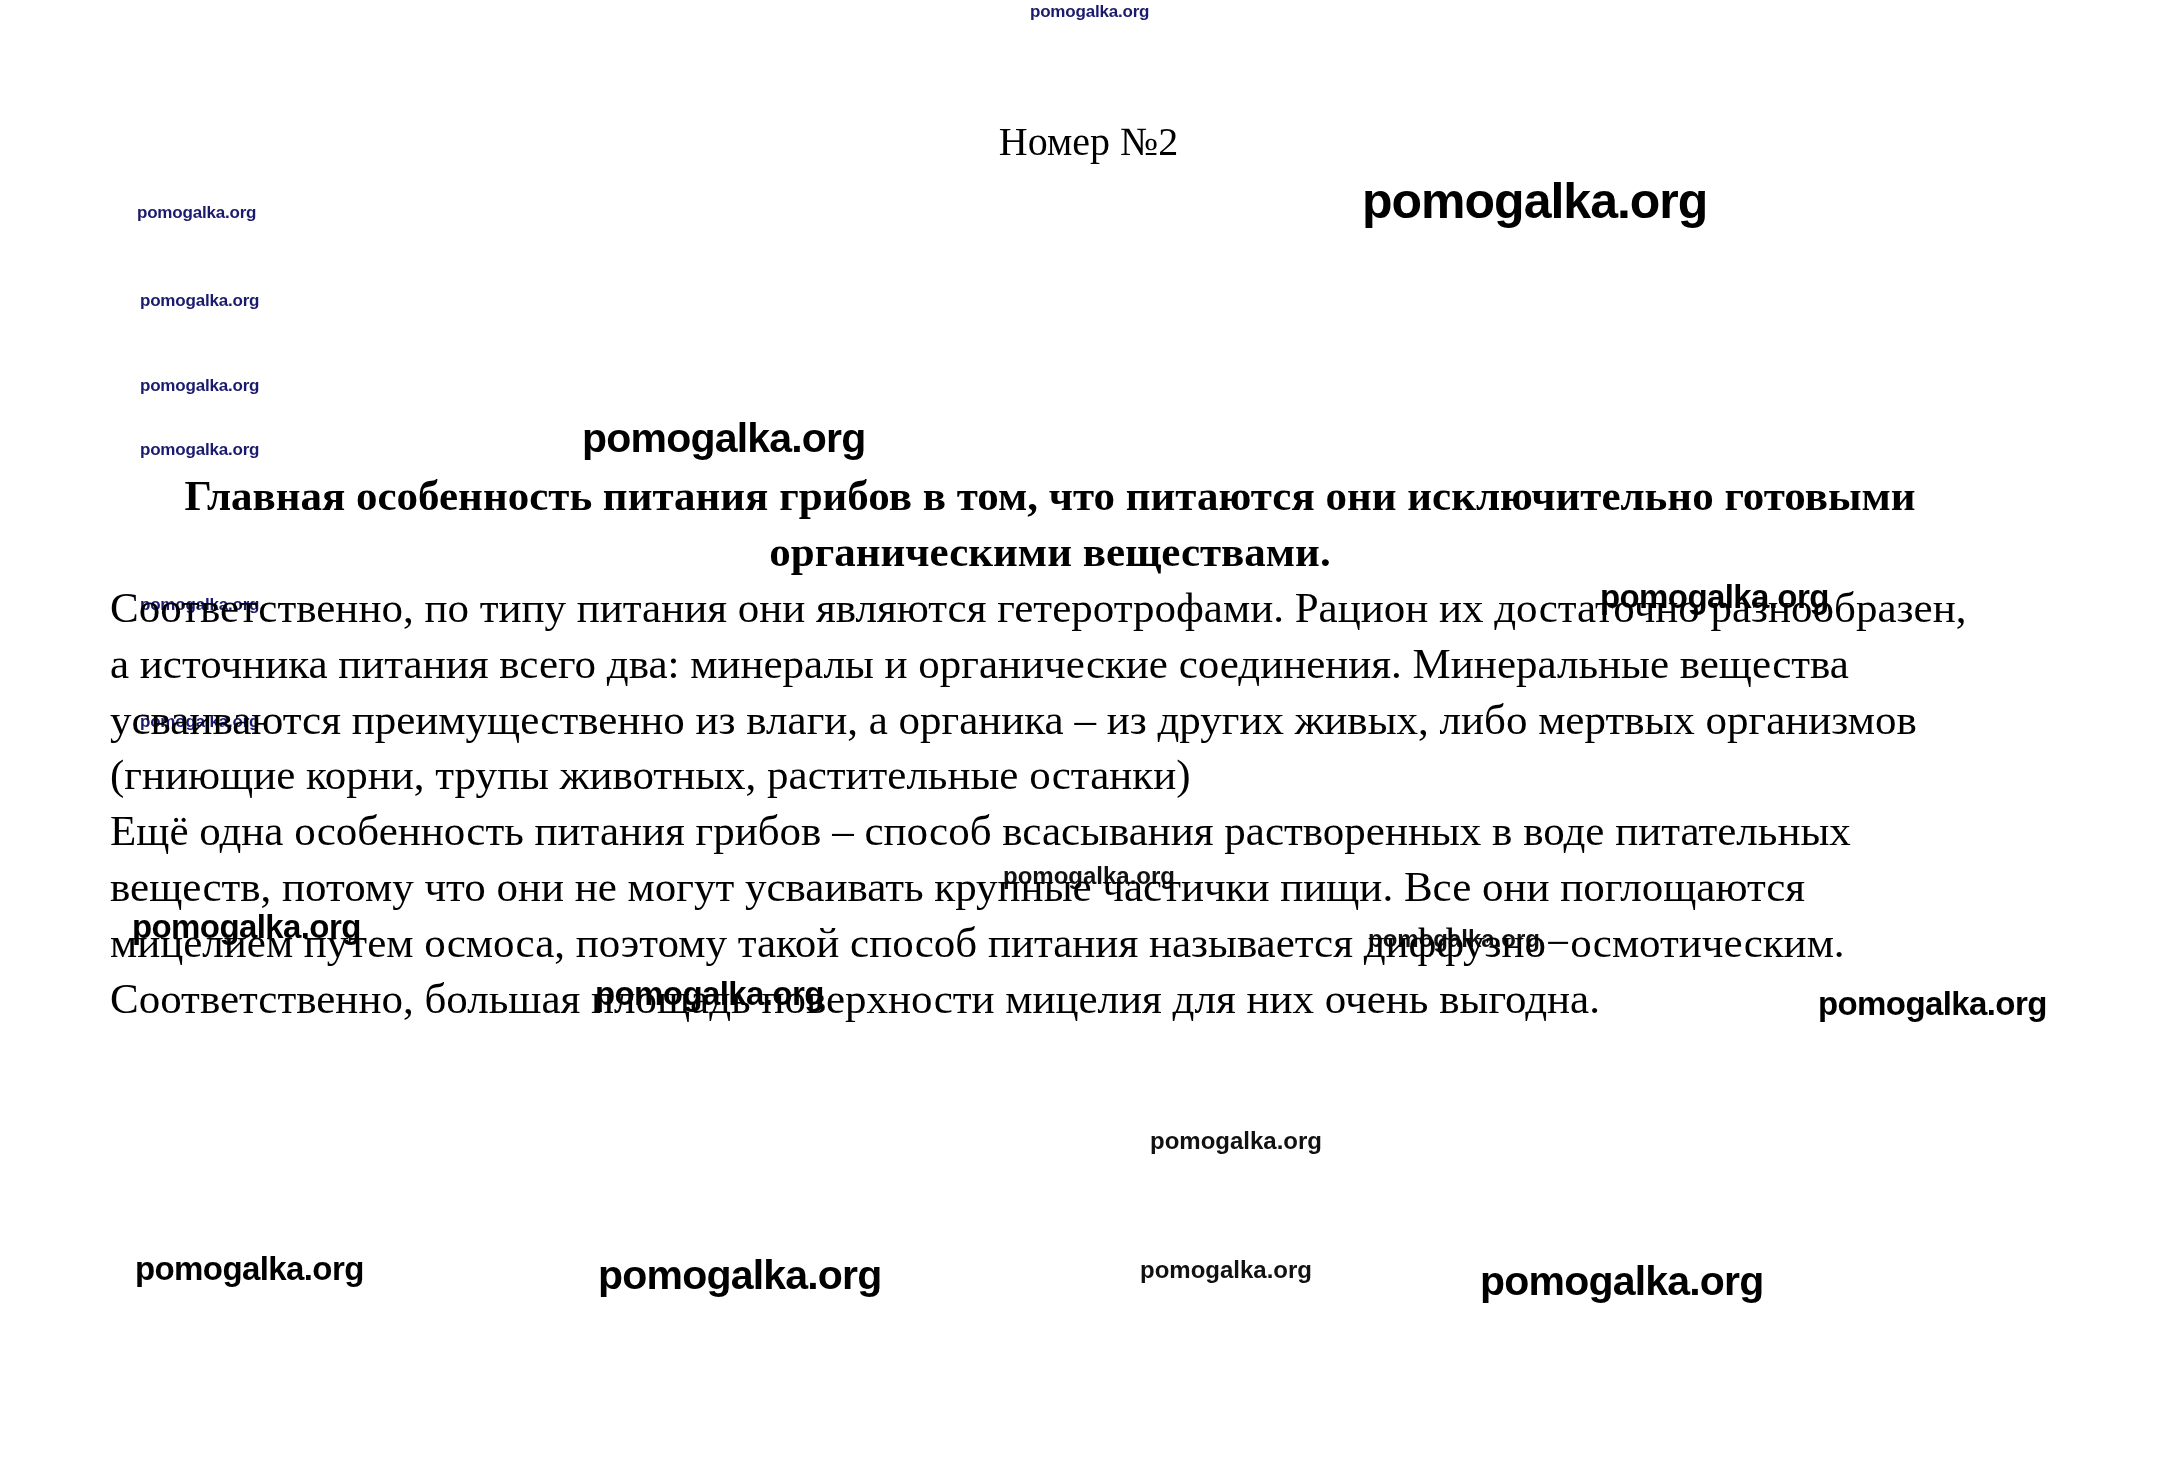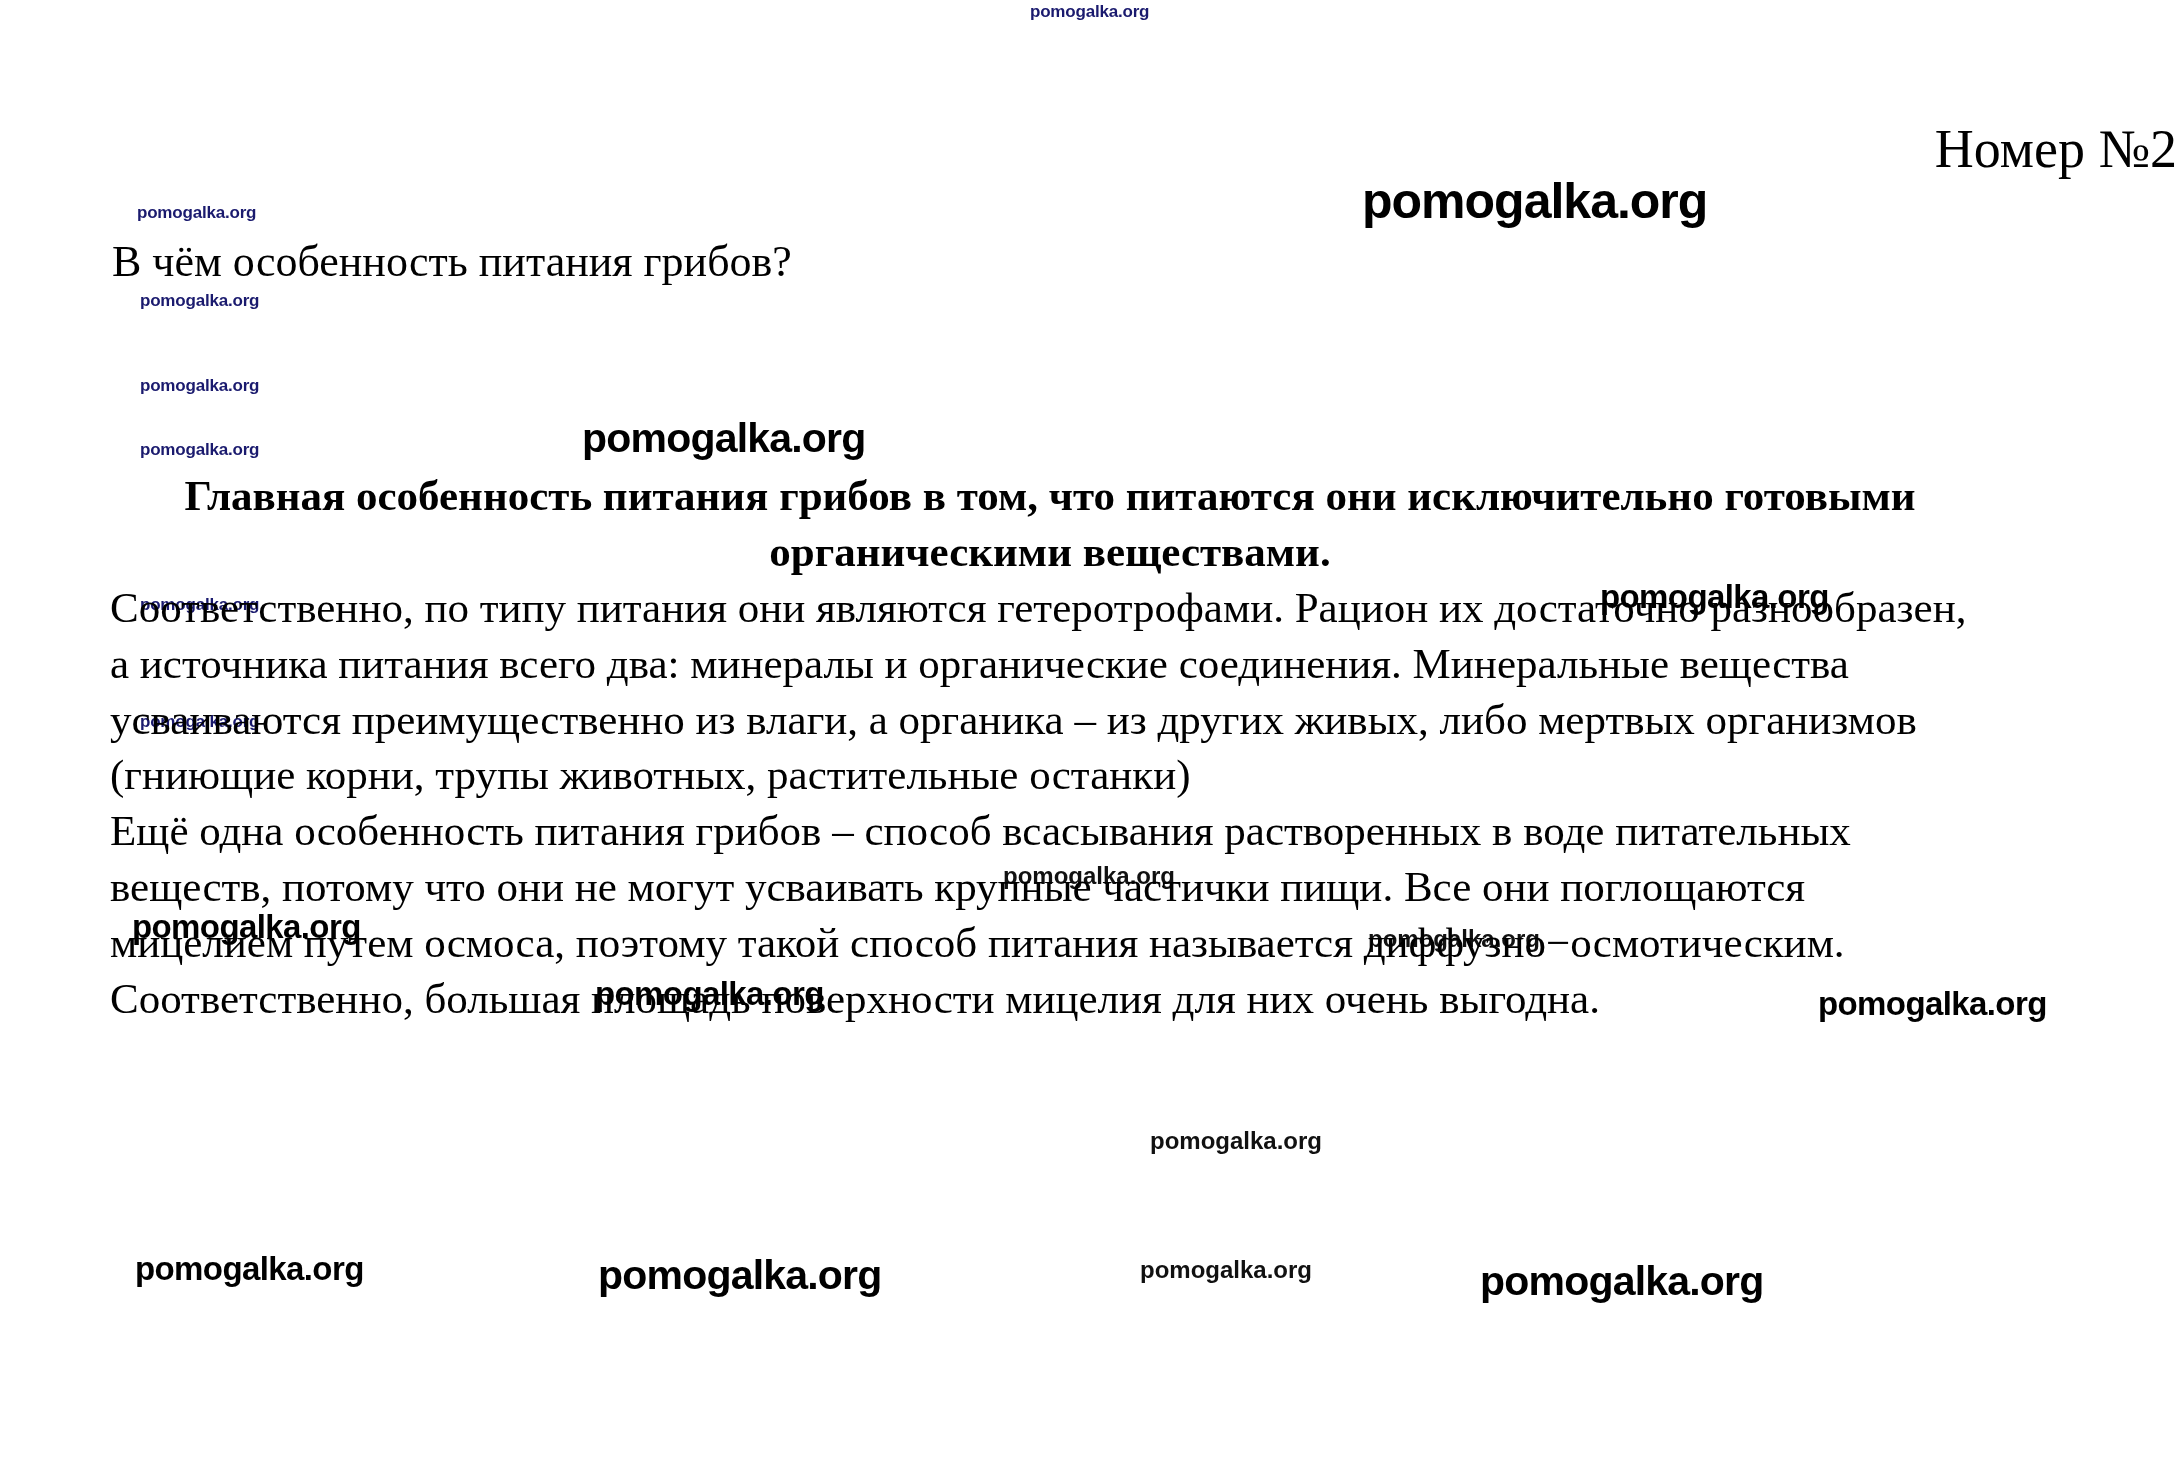--- a/index.html
+++ b/index.html
@@ -57,22 +57,22 @@
     color: #111;
     font-weight: 700;
   }
 
   
   .doc-title {
     position: absolute;
     left: 0;
     right: 0;
     top: 118px;
-    text-align: right;
-    font-size: 54px;
+    text-align: center;
+    font-size: 40px;
     font-family: "Liberation Serif", serif;
   }
 
   .question {
     position: absolute;
     left: 112px;
     top: 236px;
     font-size: 44px;
   }
 
@@ -142,21 +142,20 @@
   <div class="wm midsm" style="left:135px; top:1250px;">pomogalka.org</div>
 
   <div class="wm mid" style="left:598px; top:1252px;">pomogalka.org</div>
 
   <div class="wm tinyblk" style="left:1140px; top:1256px;">pomogalka.org</div>
 
   <div class="wm mid" style="left:1480px; top:1258px;">pomogalka.org</div>
 
   <div class="doc-title">Номер №2</div>
 
-  <div class="question">В чём особенность питания грибов?</div>
 
 
   <div class="body-text">
     <p class="lead">Главная особенность питания грибов в том, что питаются они исключительно готовыми органическими веществами.</p>
     <p>Соответственно, по типу питания они являются гетеротрофами. Рацион их достаточно разнообразен, а источника питания всего два: минералы и органические соединения. Минеральные вещества усваиваются преимущественно из влаги, а органика – из других живых, либо мертвых организмов (гниющие корни, трупы животных, растительные останки)</p>
     <p>Ещё одна особенность питания грибов – способ всасывания растворенных в воде питательных веществ, потому что они не могут усваивать крупные частички пищи. Все они поглощаются мицелием путем осмоса, поэтому такой способ питания называется диффузно−осмотическим.</p>
     <p>Соответственно, большая площадь поверхности мицелия для них очень выгодна.</p>
   </div>
 
 </div>

